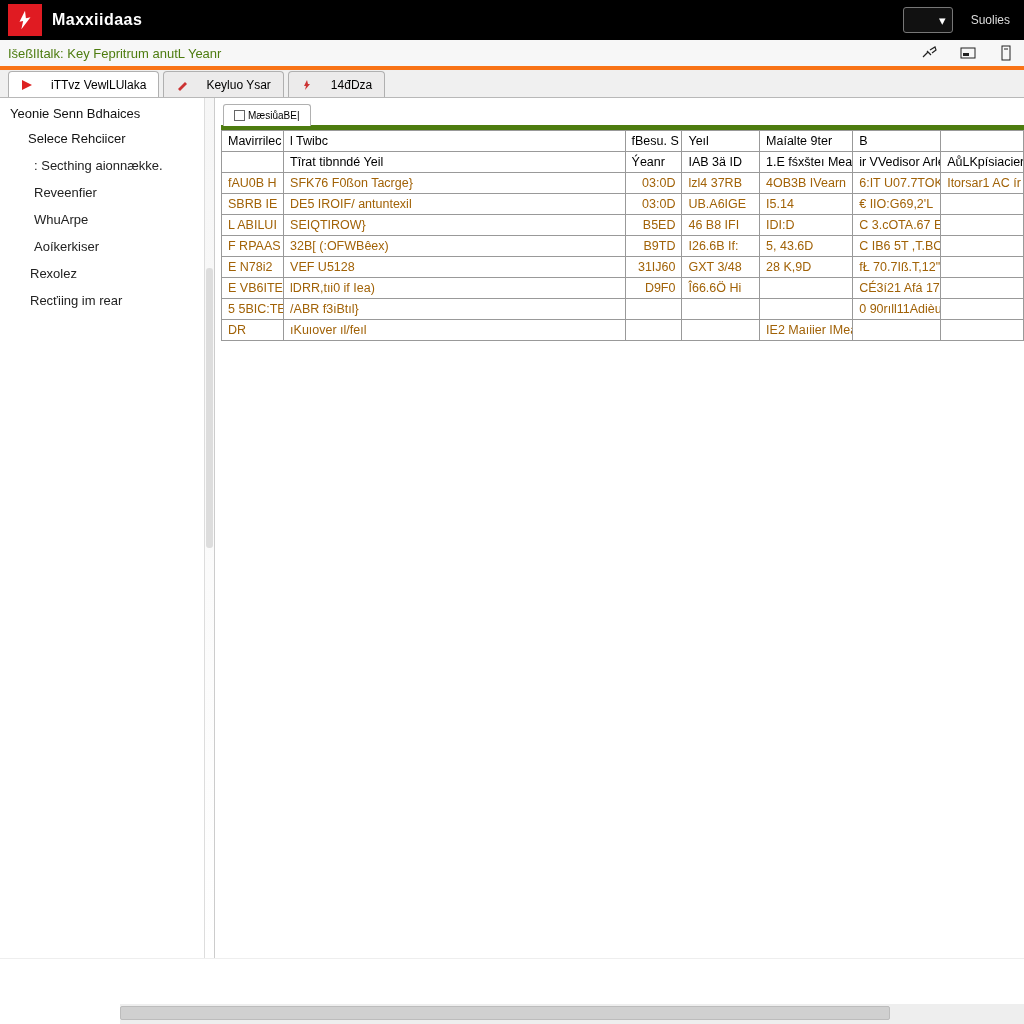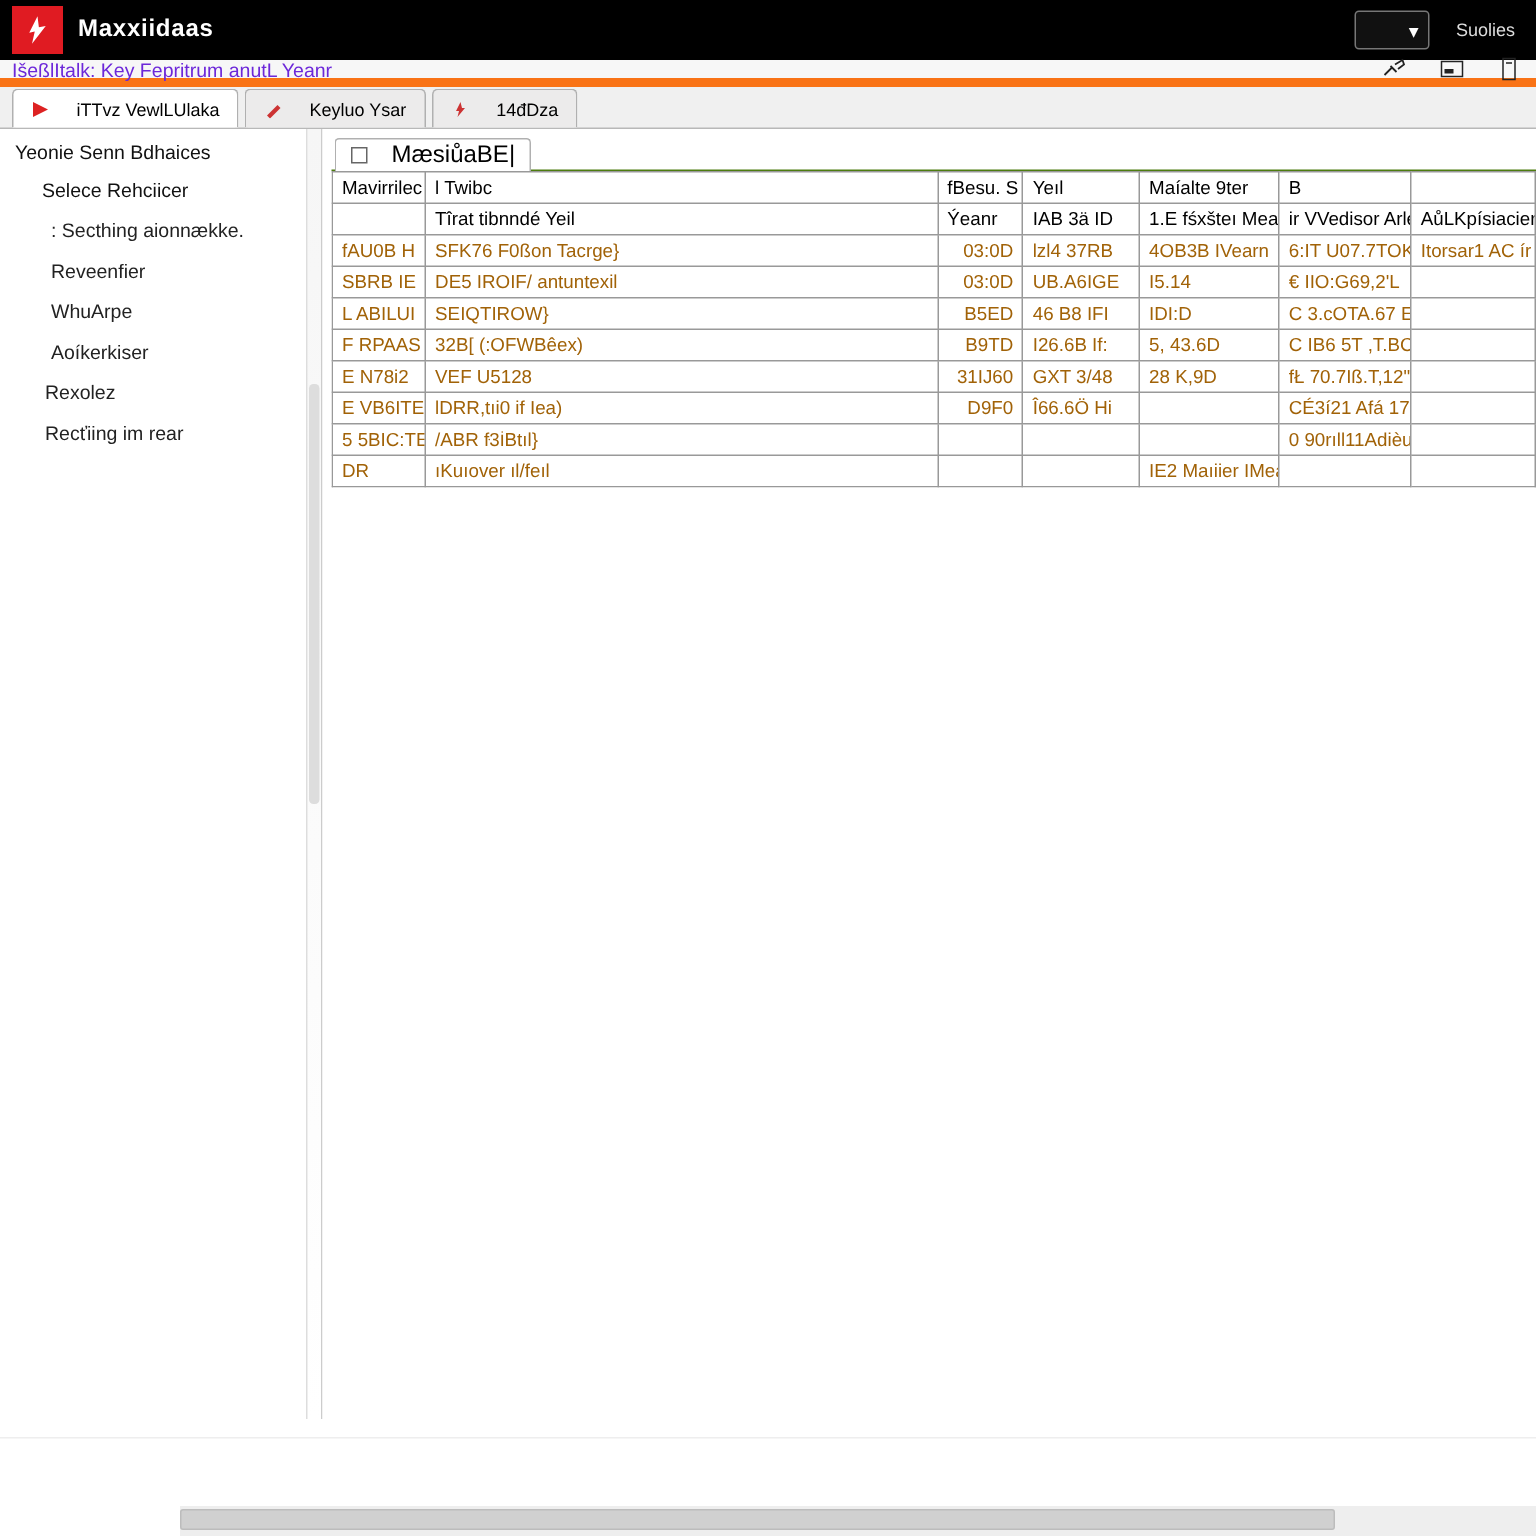--- a/index.html
+++ b/index.html
@@ -6,41 +6,41 @@
   html, body { width: 1024px; height: 1024px; font-family: "Segoe UI", Tahoma, Arial, sans-serif; font-size: 13px; background: #fff; overflow: hidden; }
   
   .topbar { height: 40px; background: #000; color: #fff; display: flex; align-items: center; padding: 0 8px; }
   .logo-badge { width: 34px; height: 32px; background: #e01b22; display: flex; align-items: center; justify-content: center; margin-right: 10px; }
   .logo-badge svg { width: 22px; height: 22px; }
   .brand { font-size: 16px; font-weight: 700; letter-spacing: .5px; }
   .top-right { margin-left: auto; display: flex; align-items: center; gap: 12px; }
   .top-dd { width: 50px; height: 26px; border: 1px solid #777; border-radius: 3px; display: flex; align-items: center; justify-content: flex-end; padding-right: 6px; background: #111; }
   .top-btn { font-size: 12px; color: #ddd; padding: 4px 6px; cursor: pointer; }
   
-  .subbar { height: 18px; border-bottom: 6px solid #f97316; display: flex; align-items: center; padding: 0 8px; font-size: 13px; color: #6d28d9; background:#f7f7f7; }
+  .subbar { height: 30px; border-bottom: 4px solid #f97316; display: flex; align-items: center; padding: 0 8px; font-size: 13px; color: #4d7c0f; background:#f7f7f7; }
   .subbar .spacer { flex: 1; }
   .sub-icon { width: 20px; height: 18px; display:flex; align-items:center; justify-content:center; margin-left: 18px; color:#333; }
   
   .tabrow { height: 28px; display: flex; align-items: flex-end; padding: 0 8px; gap: 4px; background:#f0f0f0; border-bottom:1px solid #b8b8b8; }
   .tab { height: 26px; padding: 0 12px; border: 1px solid #b0b0b0; border-bottom: none; border-radius: 4px 4px 0 0; background: #fff; display: flex; align-items: center; gap: 18px; font-size: 12px; cursor: pointer; }
   .tab.inactive { background: #ecebeb; }
   .tab-ico { width: 12px; height: 12px; }
   
   .body { display: flex; height: 860px; }
   .sidebar { width: 215px; border-right: 1px solid #ccc; padding: 8px 10px; position: relative; background:#fff; }
   .side-head { font-size: 13px; color: #111; margin-bottom: 10px; }
   .side-item { font-size: 13px; color: #222; padding: 6px 4px 6px 24px; cursor: pointer; }
   .side-head2 { font-size: 13px; color: #111; margin: 2px 0 6px 18px; }
   .vscroll { position:absolute; right:0; top:0; bottom:0; width:10px; border-left:1px solid #ddd; background:linear-gradient(#f6f6f6,#fff); }
   .vscroll .thumb { position:absolute; top:170px; left:1px; width:7px; height:280px; background:#ddd; border-radius:3px; }
   
   .main { flex:1; position:relative; padding: 6px 0 0 6px; background:#fff; }
-  .inner-tab { display:inline-flex; align-items:center; gap:16px; height:22px; padding:0 10px; border:1px solid #b0b0b0; border-bottom:none; border-radius:3px 3px 0 0; font-size:16px; background:#fff; margin-left:2px; }
+  .inner-tab { display:inline-flex; align-items:center; gap:3px; height:22px; padding:0 10px; border:1px solid #b0b0b0; border-bottom:none; border-radius:3px 3px 0 0; font-size:10px; background:#fff; margin-left:2px; }
   .inner-checkbox { width:11px; height:11px; border:1px solid #666; }
-  .grid-wrap { border-top:1px solid #4d7c0f; margin-top:-1px; overflow:hidden; }
+  .grid-wrap { border-top:5px solid #4d7c0f; margin-top:-1px; overflow:hidden; }
   table.grid { border-collapse: collapse; font-size: 12.5px; width: 100%; table-layout: fixed; }
   table.grid th, table.grid td { border: 1px solid #999; padding: 2px 6px; height: 21px; white-space: nowrap; overflow: hidden; text-overflow: clip; background:#fff; }
   table.grid th { font-weight: 400; text-align:left; background:#fff; }
   table.grid td { color:#a16207; }
   .c0 { width:60px; } .c1 { width:330px; } .c2 { width:55px; text-align:right; } .c3 { width:75px; } .c4 { width:90px; text-align:left;} .c5 { width:85px; } .c6 { width:80px;}
   .footer-row td { color:#888; }
   
   .hscroll { position:absolute; left:120px; right:0; bottom:0; height:20px; background:#eee; }
   .hscroll .thumb { position:absolute; left:0; top:2px; height:14px; width:770px; background:#d0d0d0; border:1px solid #bcbcbc; border-radius:2px; }
   .page-bottom { position:absolute; left:0; right:0; bottom:0; height:66px; background:#fff; border-top:1px solid #eee; }

